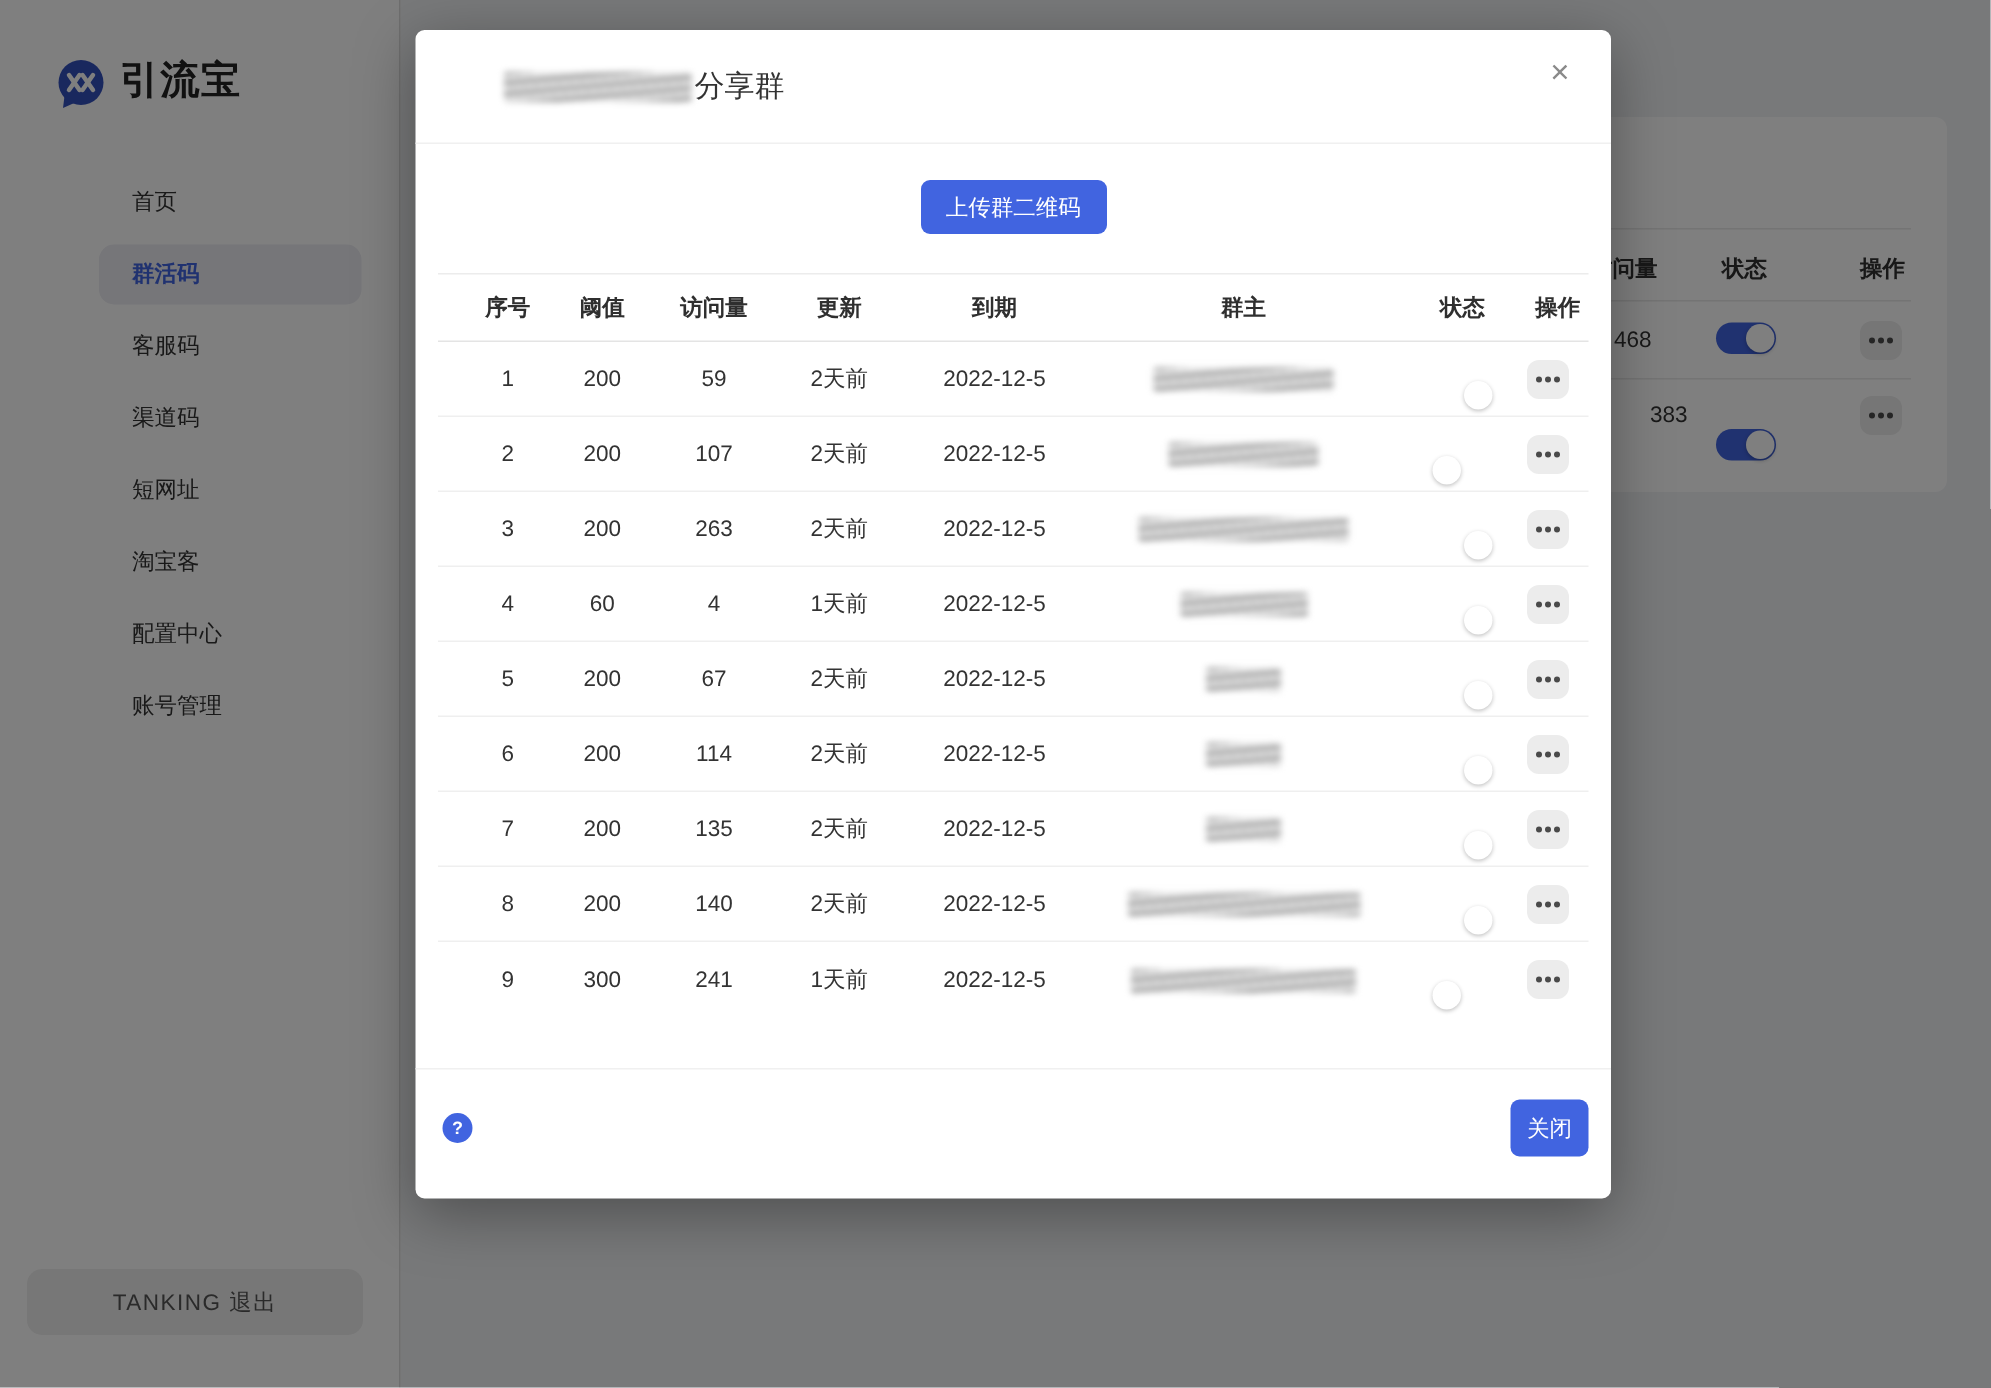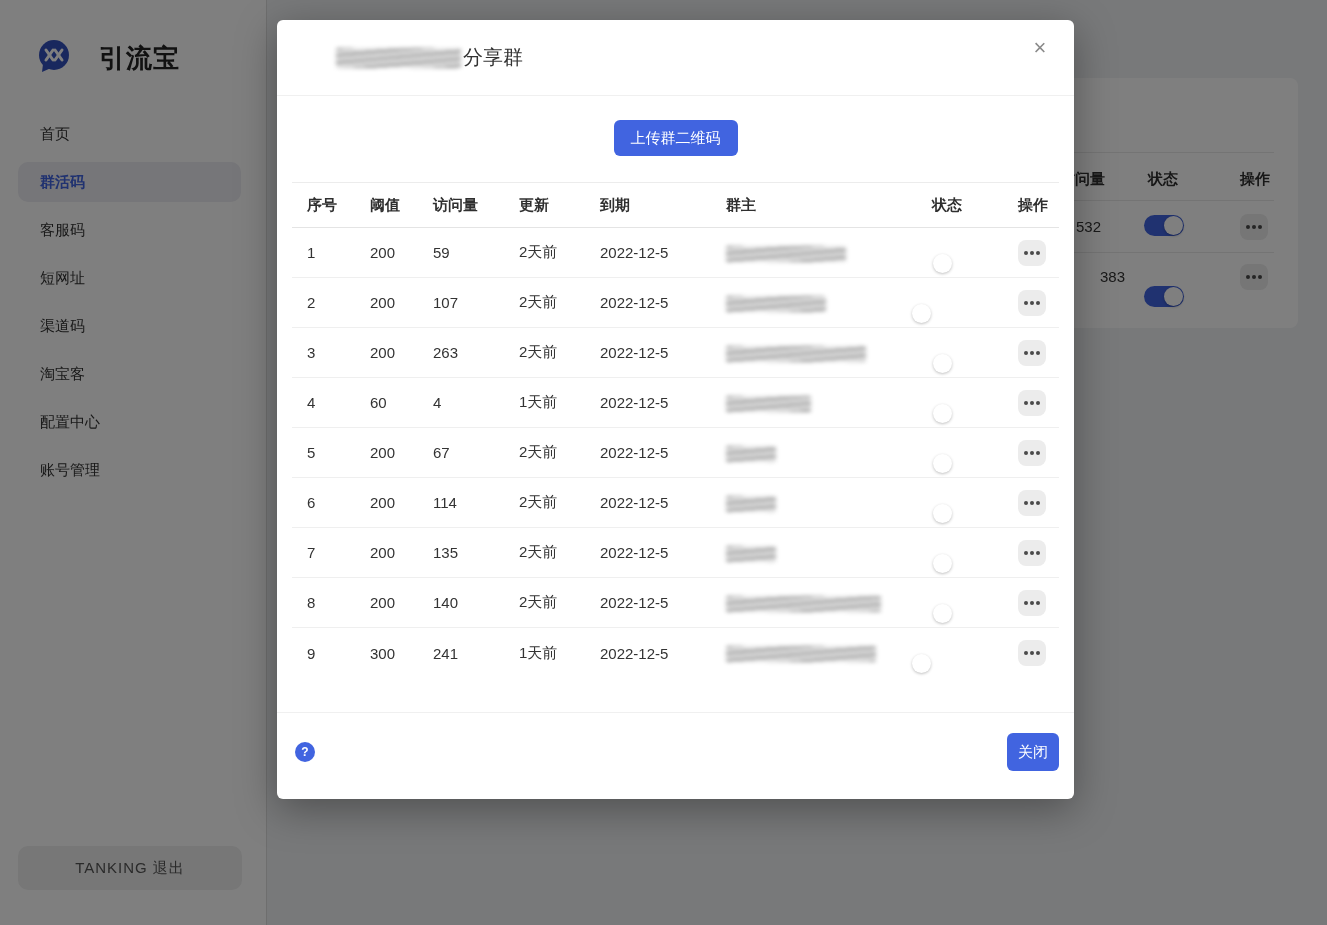--- a/index.html
+++ b/index.html
@@ -2,23 +2,23 @@
 <html><head>
 <meta charset="utf-8">
 <style>
   * { margin:0; padding:0; box-sizing:border-box; }
   html,body { width:1327px; height:925px; overflow:hidden;
     font-family:"Liberation Sans","DejaVu Sans",sans-serif; background:#f0f2f5; }
 
   
   .sidebar { position:absolute; left:0; top:0; width:267px; height:925px;
     background:#ffffff; border-right:1px solid #dcdcdc; z-index:1; }
-  .brand { display:flex; align-items:center; gap:25px; padding:36px 0 0 34px; }
+  .brand { display:flex; gap:6px; padding:36px 0 0 34px; }
   .brand-name { font-size:26px; font-weight:bold; color:#222; letter-spacing:1px; }
-  .menu { margin-top:30px; }
+  .menu { margin-top:30px;margin-left:48px; }
   .menu-item { height:48px; line-height:48px; padding-left:40px; font-size:15px;
     color:#333; cursor:pointer; }
   .menu-item.active { height:40px; line-height:40px; margin:4px 25px 4px 18px;
     padding-left:22px; background:#ececf2; border-radius:10px;
     color:#4164e0; font-weight:bold; }
   .user-btn { position:absolute; left:18px; bottom:35px; width:224px; height:44px;
     background:#eeeeee; border:none; border-radius:10px; color:#555;
     font-size:15px; letter-spacing:1px; cursor:pointer;
     font-family:"Liberation Sans","DejaVu Sans",sans-serif; }
 
@@ -50,21 +50,21 @@
   .modal-close { position:absolute; right:18px; top:12px; width:32px; height:32px;
     border:none; background:none; font-size:22px; color:#8a8a8a; cursor:pointer; }
   .upload-wrap { text-align:center; padding-top:24px; }
   .btn-primary { background:#4164e0; color:#fff; border:none; border-radius:6px;
     font-size:15px; cursor:pointer;
     font-family:"Liberation Sans","DejaVu Sans",sans-serif; }
   .upload-btn { height:36px; padding:0 17px; }
 
   .mtable { margin:26px 15px 0 15px; width:767px; }
   .mrow { display:grid; grid-template-columns:63px 63px 86px 81px 126px 206px 86px 41px;
-    align-items:center; padding-left:15px; }
+    align-items:center; padding-left:15px;text-align:center; }
   .mrow.head { height:46px; border-top:1px solid #ececec; border-bottom:1px solid #e4e4e4;
     font-weight:bold; font-size:15px; color:#2f2f2f; }
   .mrow.body { height:50px; border-bottom:1px solid #efefef; font-size:15px; color:#333; }
   .mrow.body:last-child { border-bottom:none; }
 
   .toggle { width:40px; height:21px; border-radius:11px; background:#e2e2e2;
     position:relative; cursor:pointer; }
   .toggle .knob { position:absolute; top:1px; left:1px; width:19px; height:19px;
     border-radius:50%; background:#fff; box-shadow:0 1px 3px rgba(0,0,0,0.25); }
   .toggle.on { background:#4164e0; }
@@ -98,38 +98,38 @@
           <line x1="28" y1="14" x2="21" y2="24"></line>
         </g>
       </svg>
     </span>
     <span class="brand-name">引流宝</span>
   </div>
   <div class="menu" id="menu">
       <div class="menu-item">首页</div>
       <div class="menu-item active">群活码</div>
       <div class="menu-item">客服码</div>
+      <div class="menu-item">渠道码</div>
       <div class="menu-item">短网址</div>
-      <div class="menu-item">渠道码</div>
       <div class="menu-item">淘宝客</div>
       <div class="menu-item">配置中心</div>
       <div class="menu-item">账号管理</div>
     </div>
   <button class="user-btn">TANKING 退出</button>
 </div>
 
 <div class="main">
   <div class="bg-card">
     <div class="bg-line" style="top:74px"></div>
     <div class="bg-head" style="left:770px; top:92px">访问量</div>
     <div class="bg-head" style="left:858px; top:92px">状态</div>
     <div class="bg-head" style="left:950px; top:92px">操作</div>
     <div class="bg-line" style="top:122px"></div>
 
-    <div class="bg-num" style="left:786px; top:140px">532</div>
+    <div class="bg-num" style="left:786px; top:140px">468</div>
     <div class="bg-toggle toggle on" style="left:854px; top:137px">
         <span class="knob"></span>
       </div>
     <button class="bg-more more-btn" style="left:950px; top:136px">
         <i></i>
         <i></i>
         <i></i>
       </button>
 
     <div class="bg-line" style="top:174px"></div>

